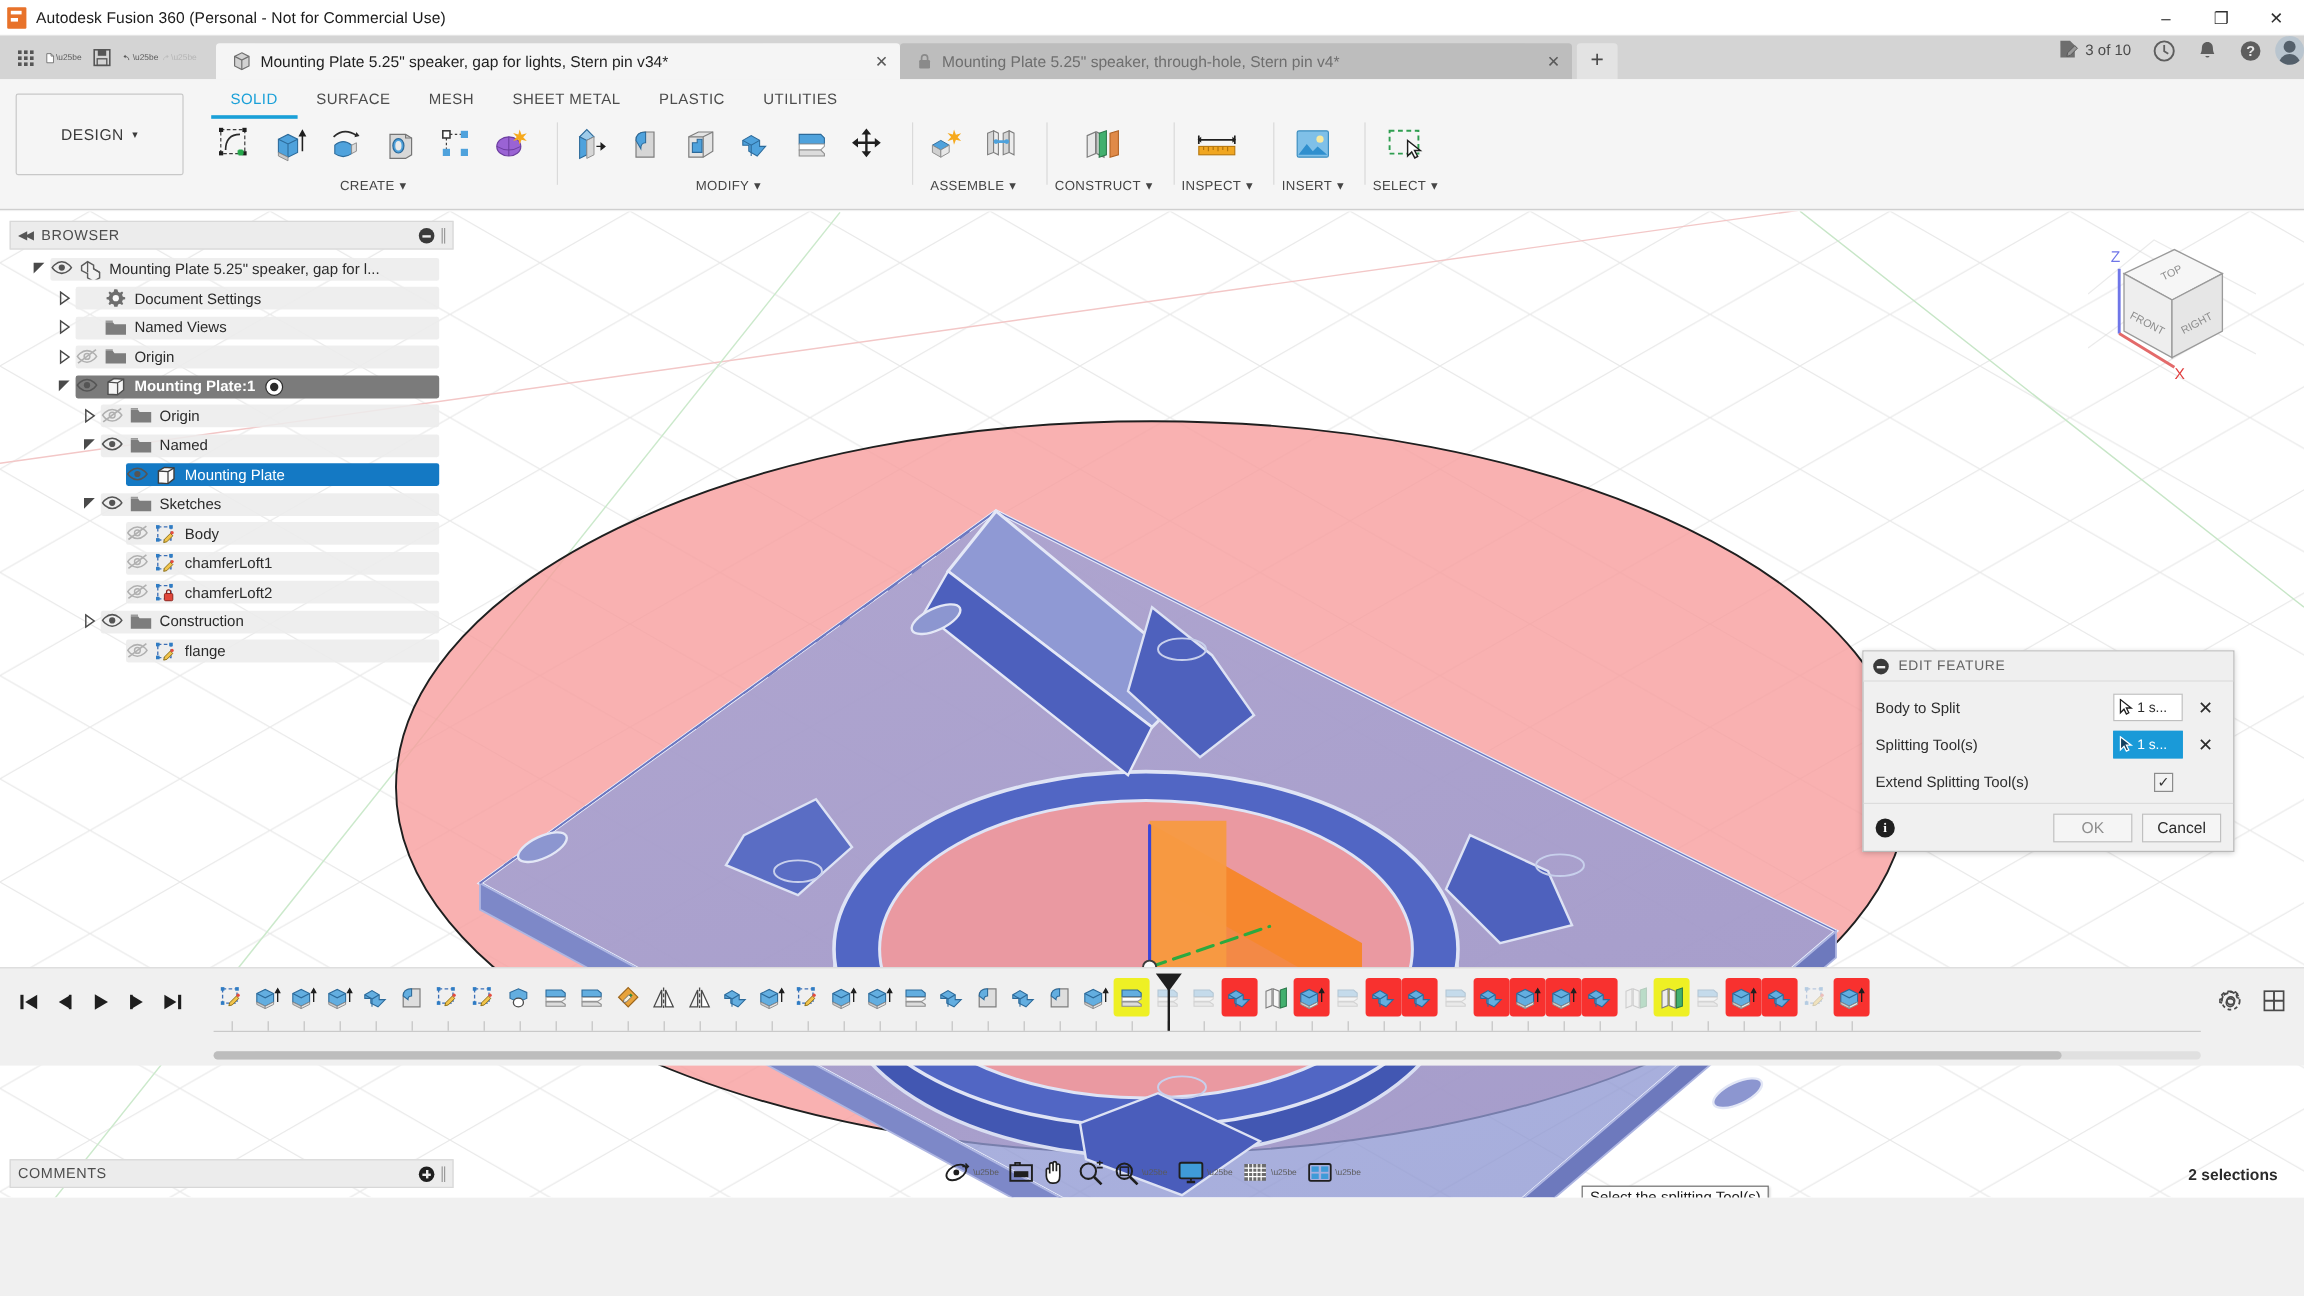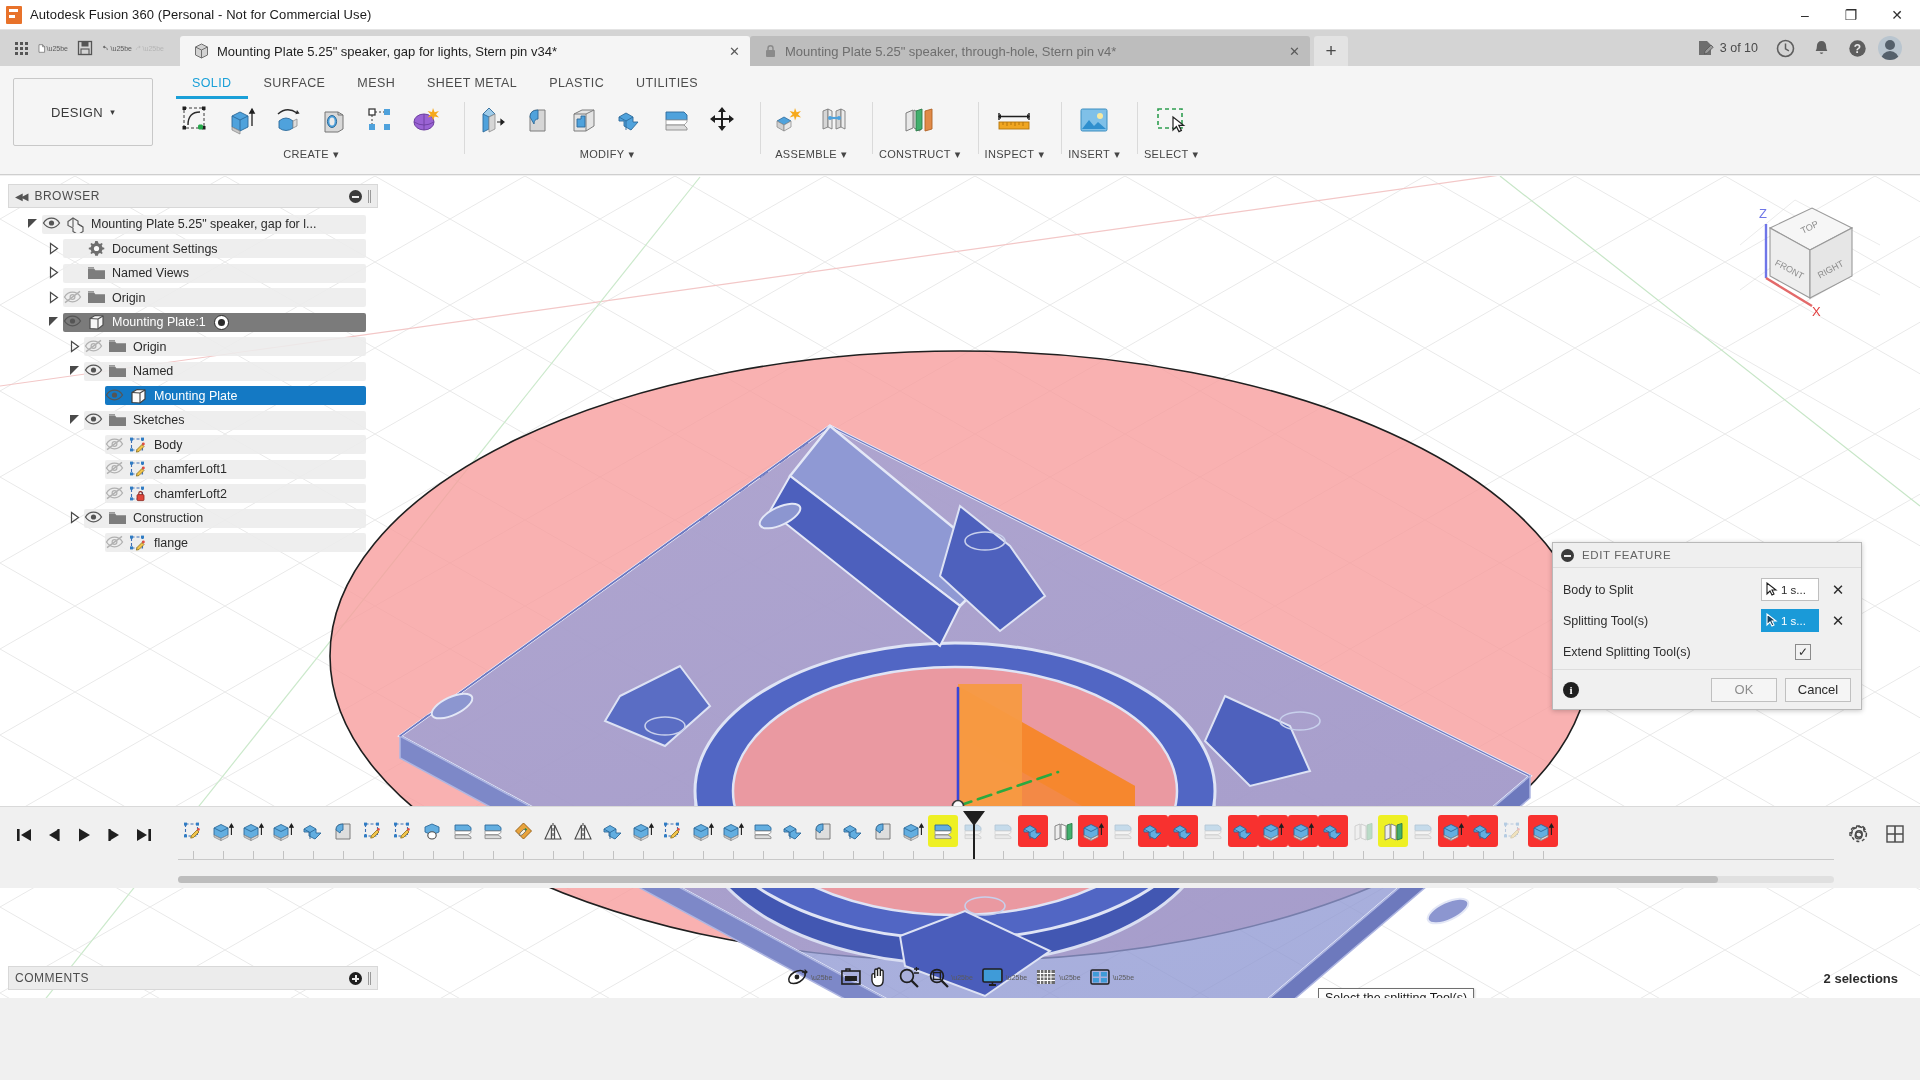--- a/index.html
+++ b/index.html
@@ -54,22 +54,22 @@
   }
   .doctab.active { background:#f5f5f5; color:#1f1f1f; }
   .doctab.inactive { background:#bdbdbd; color:#6e6e6e; }
   .doctab .ticon { margin-right:8px; display:flex; align-items:center; }
   .doctab .tlabel { white-space:nowrap; }
   .doctab .tclose { margin-left:auto; padding-left:18px; font-size:13px; color:#5a5a5a; }
 
   .tab-addbtn { width:34px; height:30px; display:flex; align-items:center; justify-content:center;
                 font-size:19px; color:#4a4a4a; background:#e3e3e3; border-top-left-radius:3px;
                 border-top-right-radius:3px; margin-left:4px;}
-  .tabright { margin-left:auto; display:flex; align-items:center; height:36px;
-              padding-right:18px; gap:4px; }
+  .tabright { margin-left:auto; display:flex; align-items:flex-start; height:36px;
+              padding-right:0; gap:4px; }
   .tr-item { display:flex; align-items:center; gap:5px; padding:3px 7px; color:#4a4a4a;
              font-size:12.5px; }
   .avatar { width:24px; height:24px; border-radius:50%; background:#b9c5cf;
             position:relative; overflow:hidden; }
   .avatar::before { content:""; position:absolute; left:7px; top:4px; width:10px; height:10px;
                     border-radius:50%; background:#54606b;}
   .avatar::after { content:""; position:absolute; left:3px; top:15px; width:18px; height:12px;
                     border-radius:9px 9px 0 0; background:#54606b;}
 
   
@@ -126,21 +126,21 @@
 
   .btree { margin-top:4px; }
   .brow { display:flex; align-items:center; height:24.5px; position:relative; }
   .brow .rowbg { position:absolute; height:19px; border-radius:2px; background:rgba(236,236,236,0.88); }
   .brow > * { position:relative; z-index:2; }
   .tri { width:14px; height:14px; margin-right:2px; flex:0 0 auto; }
   .eye { width:22px; height:16px; flex:0 0 auto; }
   .bicon { width:22px; height:18px; margin-right:5px; flex:0 0 auto; display:flex;
            align-items:center; justify-content:center;}
   .blabel { font-size:12.5px; color:#2b2b2b; white-space:nowrap; }
-  .brow.selected .blabel { color:#fff; font-weight:normal; }
+  .brow.selected .blabel { color:#fff; font-weight:bold; }
   .brow.selected .rowbg { background:#7b7b7b; }
   .brow.bodysel .rowbg { background:#1479c4; }
   .brow.bodysel .blabel { color:#fff; }
   .radiodot { width:15px; height:15px; border-radius:50%; border:1.6px solid #2b2b2b;
               margin-left:8px; position:relative; background:#fff;}
   .radiodot::after{content:"";position:absolute;left:3.2px;top:3.2px;width:7px;height:7px;
               border-radius:50%;background:#2b2b2b;}
 
   
   .commentsbar {

